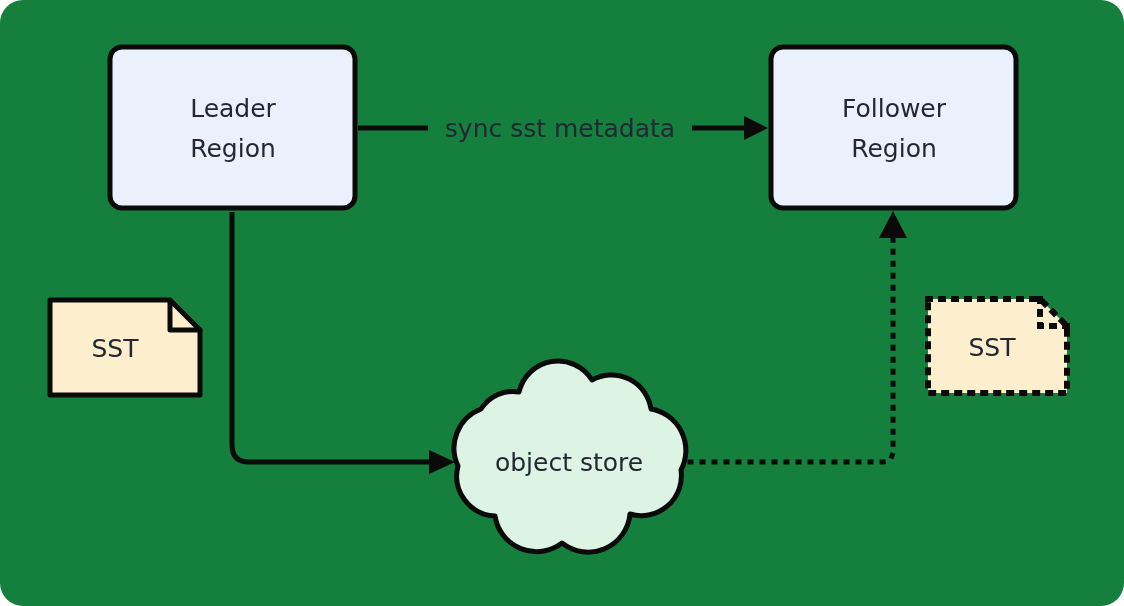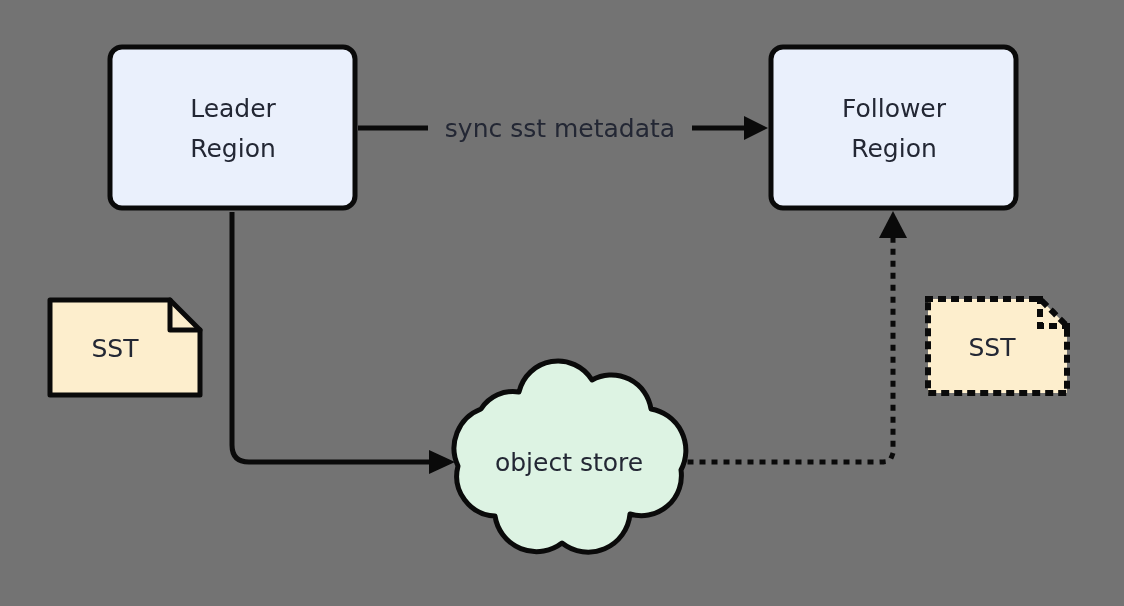--- a/index.html
+++ b/index.html
@@ -7,22 +7,23 @@
     padding: 0;
     background: #ffffff;
   }
   body {
     font-family: "DejaVu Sans", "Liberation Sans", sans-serif;
   }
   #canvas {
     position: relative;
     width: 1124px;
     height: 606px;
-    background: #737373;
+    background: #15803d;
     overflow: hidden;
+    border-radius: 23px;
   }
   #diagram-svg {
     position: absolute;
     left: 0;
     top: 0;
     width: 1124px;
     height: 606px;
   }
   .node-label {
     fill: #232734;

